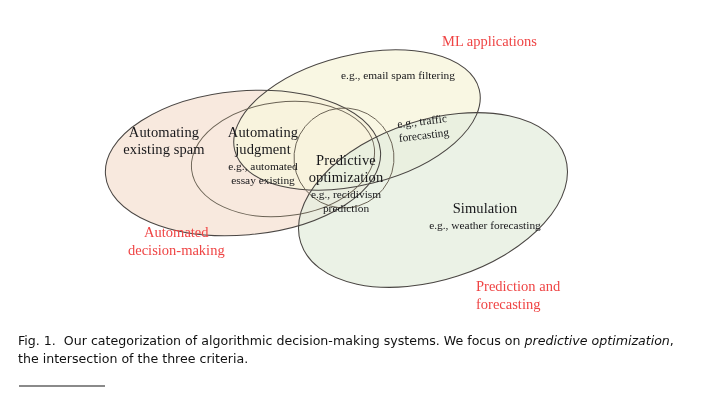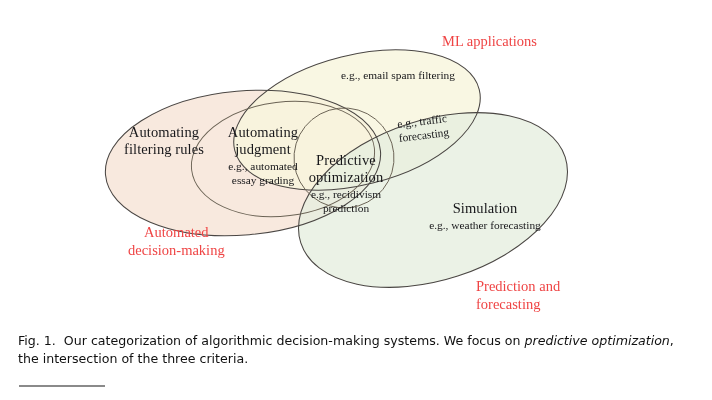--- a/index.html
+++ b/index.html
@@ -153,32 +153,32 @@
         <use href="#e-ml"></use>
         <use href="#e-pf"></use>
         <use href="#e-judg" stroke="#6b6355" stroke-width="0.95"></use>
         <use href="#e-pred" stroke="#6b6355" stroke-width="0.95"></use>
       </g>
     </svg>
 
     <div class="vlabel" id="label-existing-rules">
       <span class="title">
         <span class="ln">Automating</span>
-        <span class="ln">filtering rules</span>
+        <span class="ln">existing spam</span>
       </span>
     </div>
 
     <div class="vlabel" id="label-judgment">
       <span class="title">
         <span class="ln">Automating</span>
         <span class="ln">judgment</span>
       </span>
       <span class="eg">
         <span class="ln">e.g., automated</span>
-        <span class="ln">essay grading</span>
+        <span class="ln">essay existing</span>
       </span>
     </div>
 
     <div class="vlabel" id="label-predictive">
       <span class="title">
         <span class="ln">Predictive</span>
         <span class="ln">optimization</span>
       </span>
       <span class="eg">
         <span class="ln">e.g., recidivism</span>

